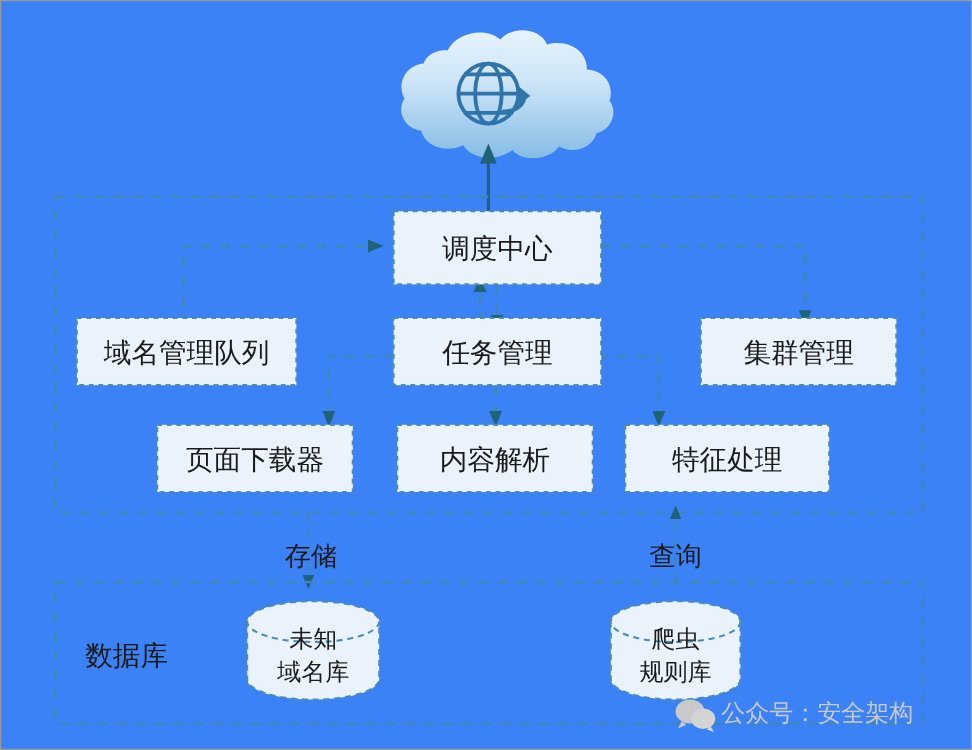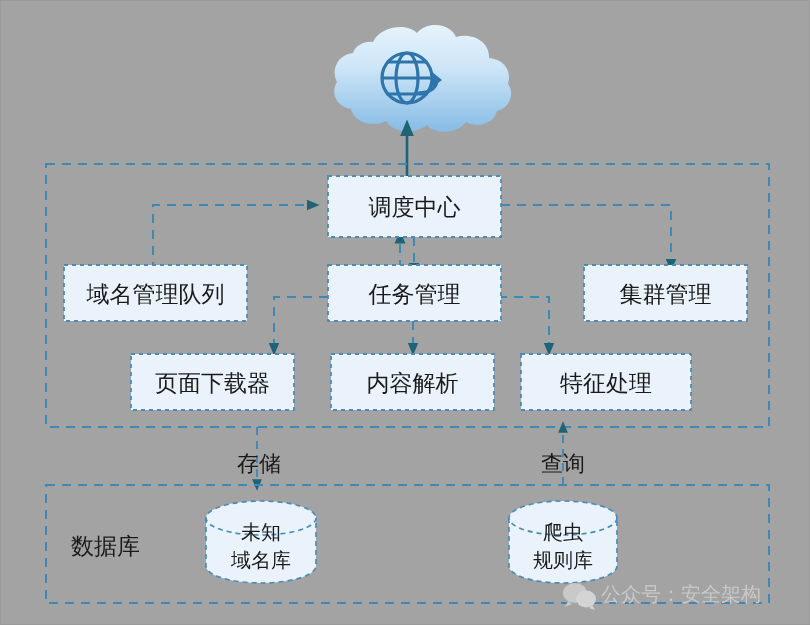--- a/index.html
+++ b/index.html
@@ -8,21 +8,21 @@
     padding: 0;
     background: #ffffff;
   }
   body {
     font-family: "DejaVu Sans", "Liberation Sans", sans-serif;
   }
   #canvas {
     position: relative;
     width: 810px;
     height: 625px;
-    background: #a3a3a3;
+    background: #3b82f6;
     box-sizing: border-box;
     border: 1px solid #9a9a9a;
     overflow: hidden;
   }
   #diagram-svg {
     position: absolute;
     left: 0;
     top: 0;
     width: 810px;
     height: 625px;

